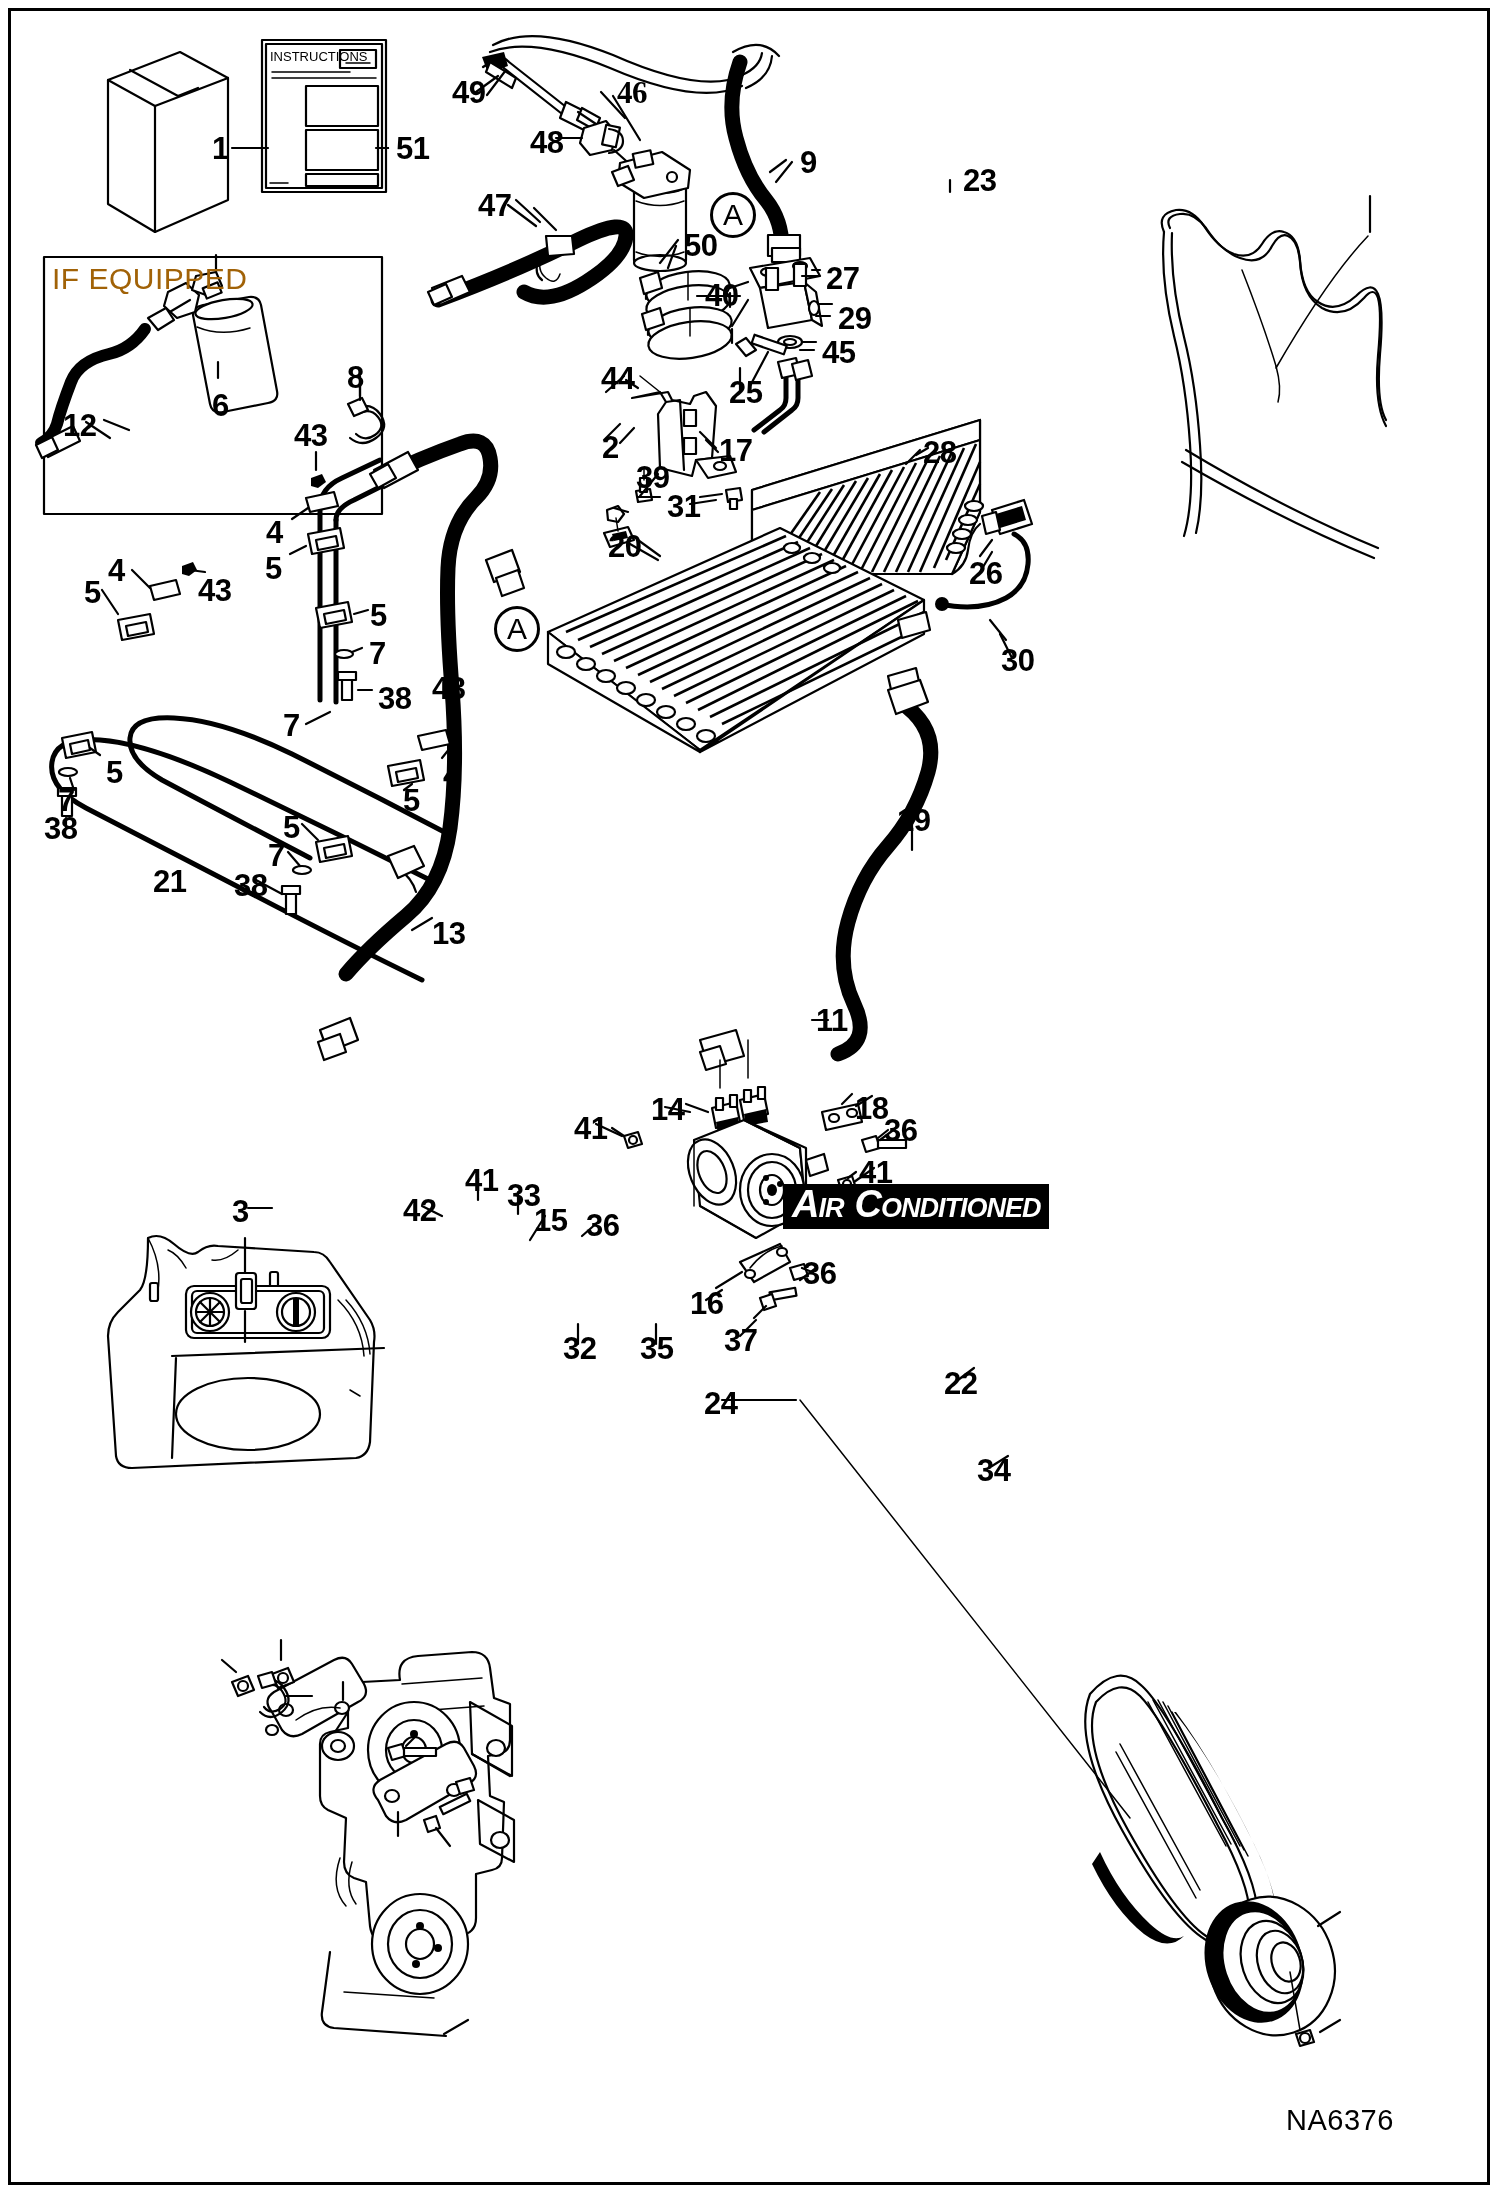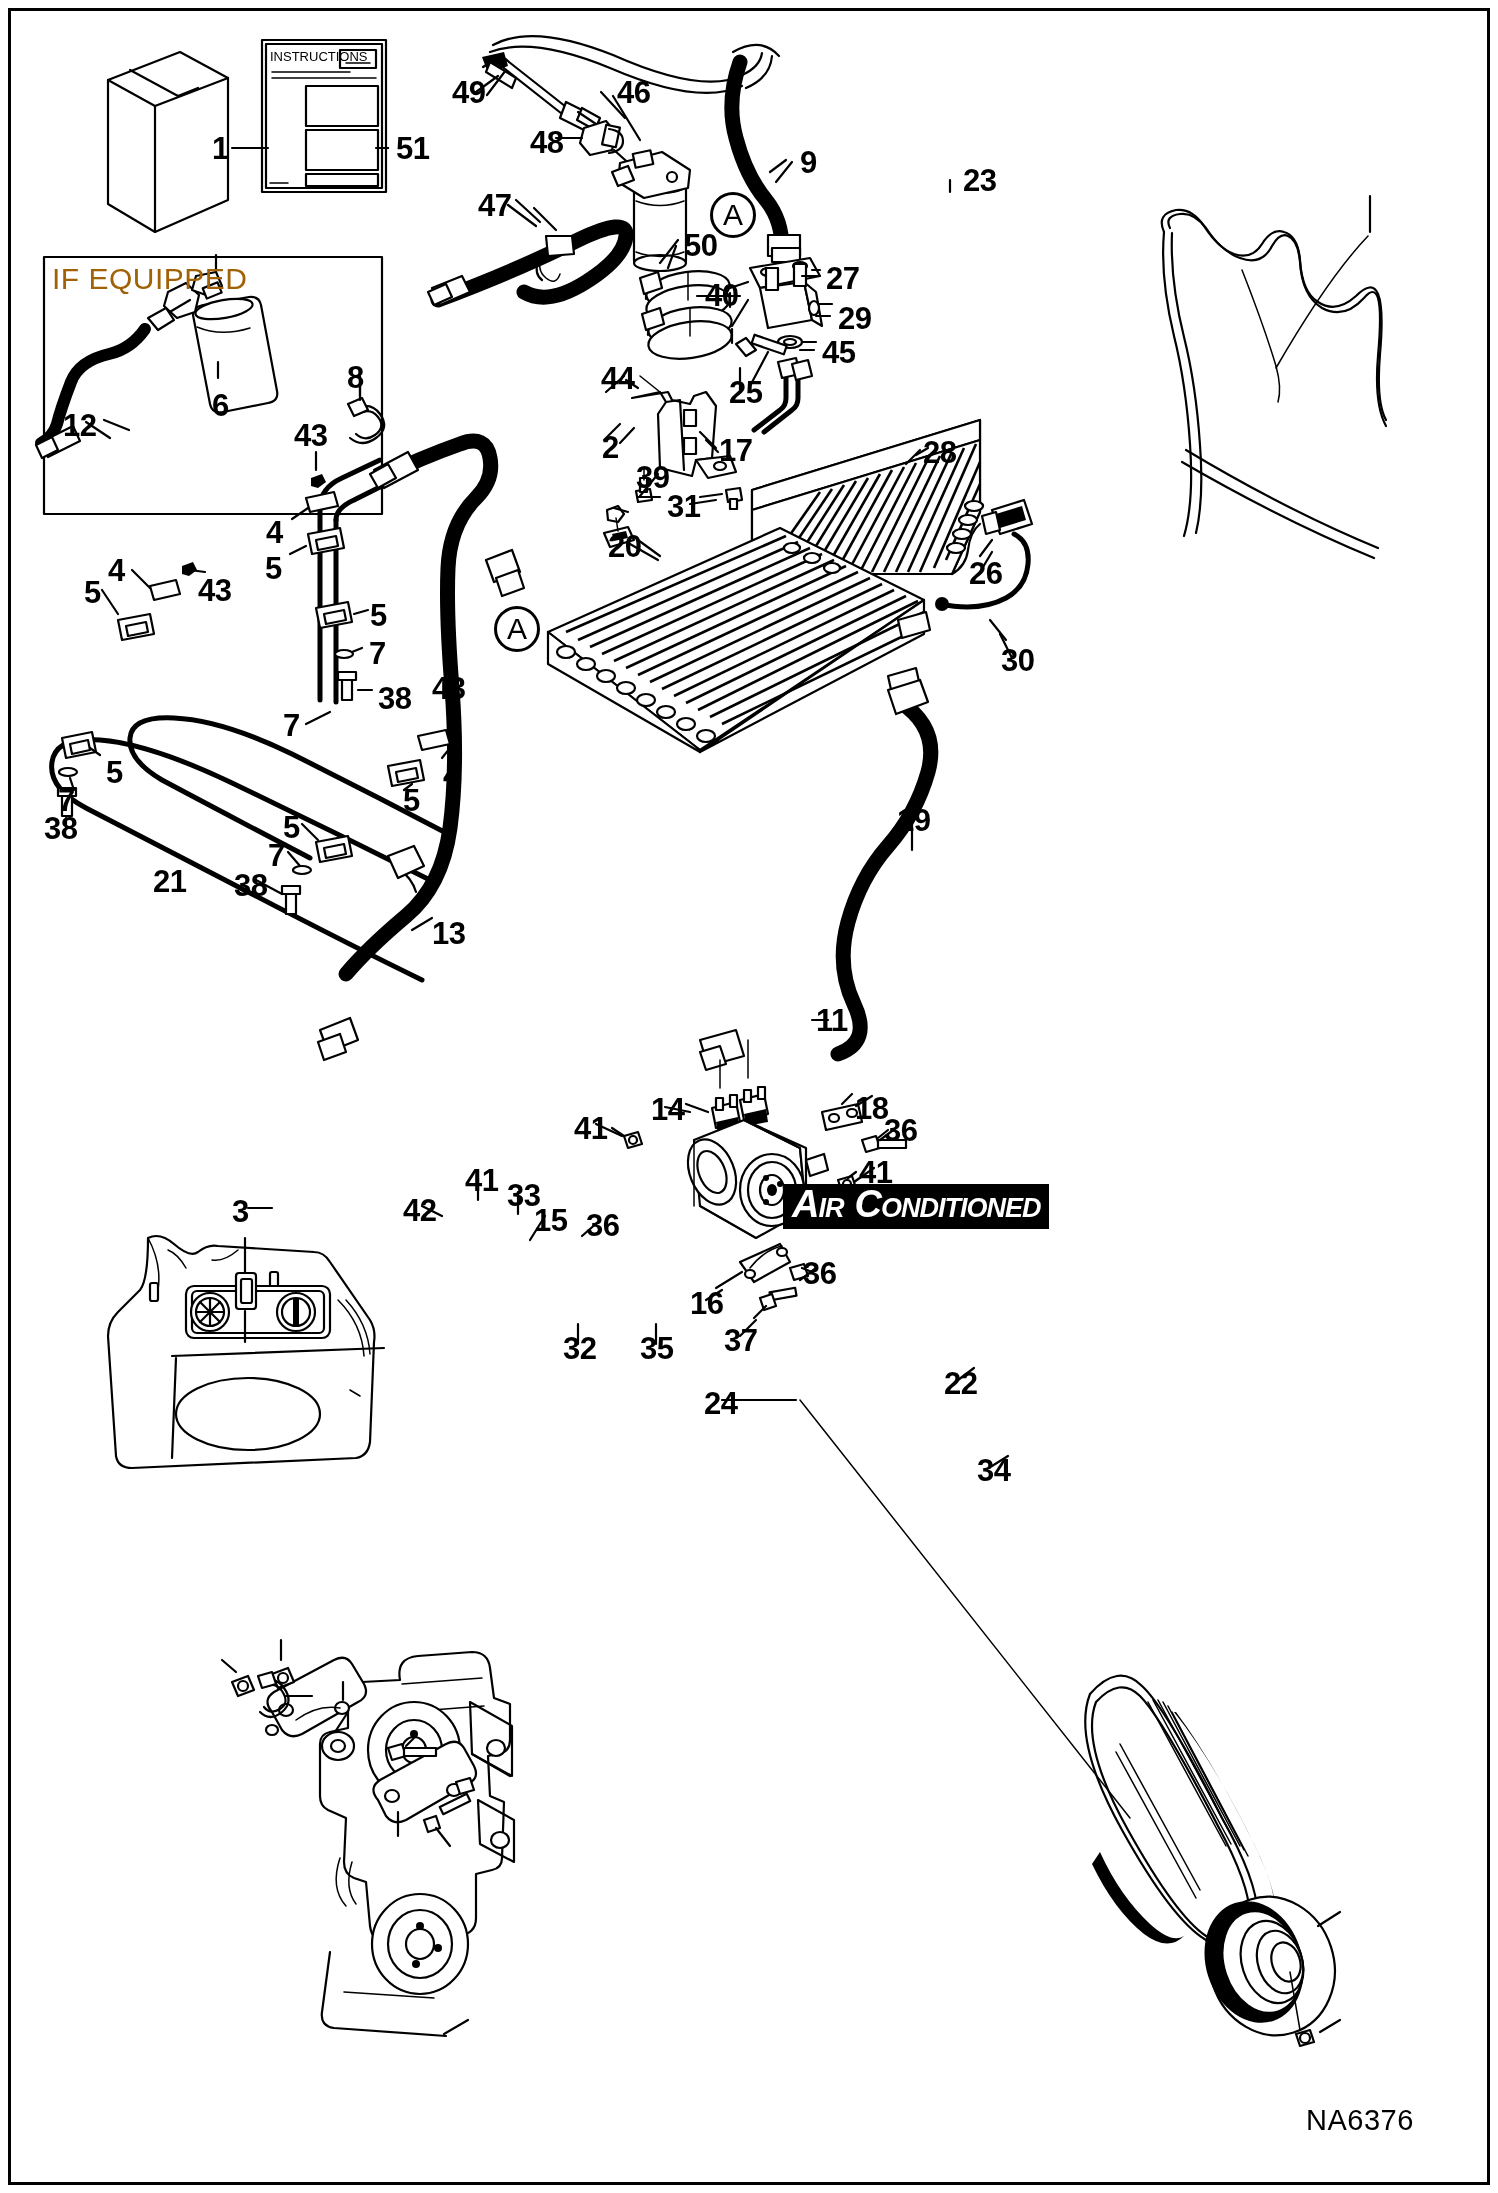--- a/index.html
+++ b/index.html
@@ -752,27 +752,27 @@
   <div class="reflet" style="left:494px;top:606px;">A</div>
 
   <div id="decal">
     <span class="big">A</span>
       <span class="sml">IR</span>
       <span class="gap"></span>
       <span class="big">C</span>
       <span class="sml">ONDITIONED</span>
   </div>
 
-  <div class="partno" style="left:1286px;top:2104px;margin-left:20px;">NA6376</div>
+  <div class="partno" style="left:1286px;top:2104px;">NA6376</div>
 
   <div id="callout-layer">
       <div class="callout" style="left: 212px; top: 133px;">1</div>
       <div class="callout" style="left: 396px; top: 133px;">51</div>
       <div class="callout" style="left: 452px; top: 77px;">49</div>
-      <div class="callout" style="left: 617px; top: 77px;">46</div>
+      <div class="callout" style="left: 617px; top: 77px; font-family: Liberation Serif, serif;">46</div>
       <div class="callout" style="left: 530px; top: 127px;">48</div>
       <div class="callout" style="left: 800px; top: 147px;">9</div>
       <div class="callout" style="left: 963px; top: 165px;">23</div>
       <div class="callout" style="left: 478px; top: 190px;">47</div>
       <div class="callout" style="left: 684px; top: 230px;">50</div>
       <div class="callout" style="left: 826px; top: 263px;">27</div>
       <div class="callout" style="left: 705px; top: 280px;">40</div>
       <div class="callout" style="left: 838px; top: 303px;">29</div>
       <div class="callout" style="left: 822px; top: 337px;">45</div>
       <div class="callout" style="left: 601px; top: 363px;">44</div>

